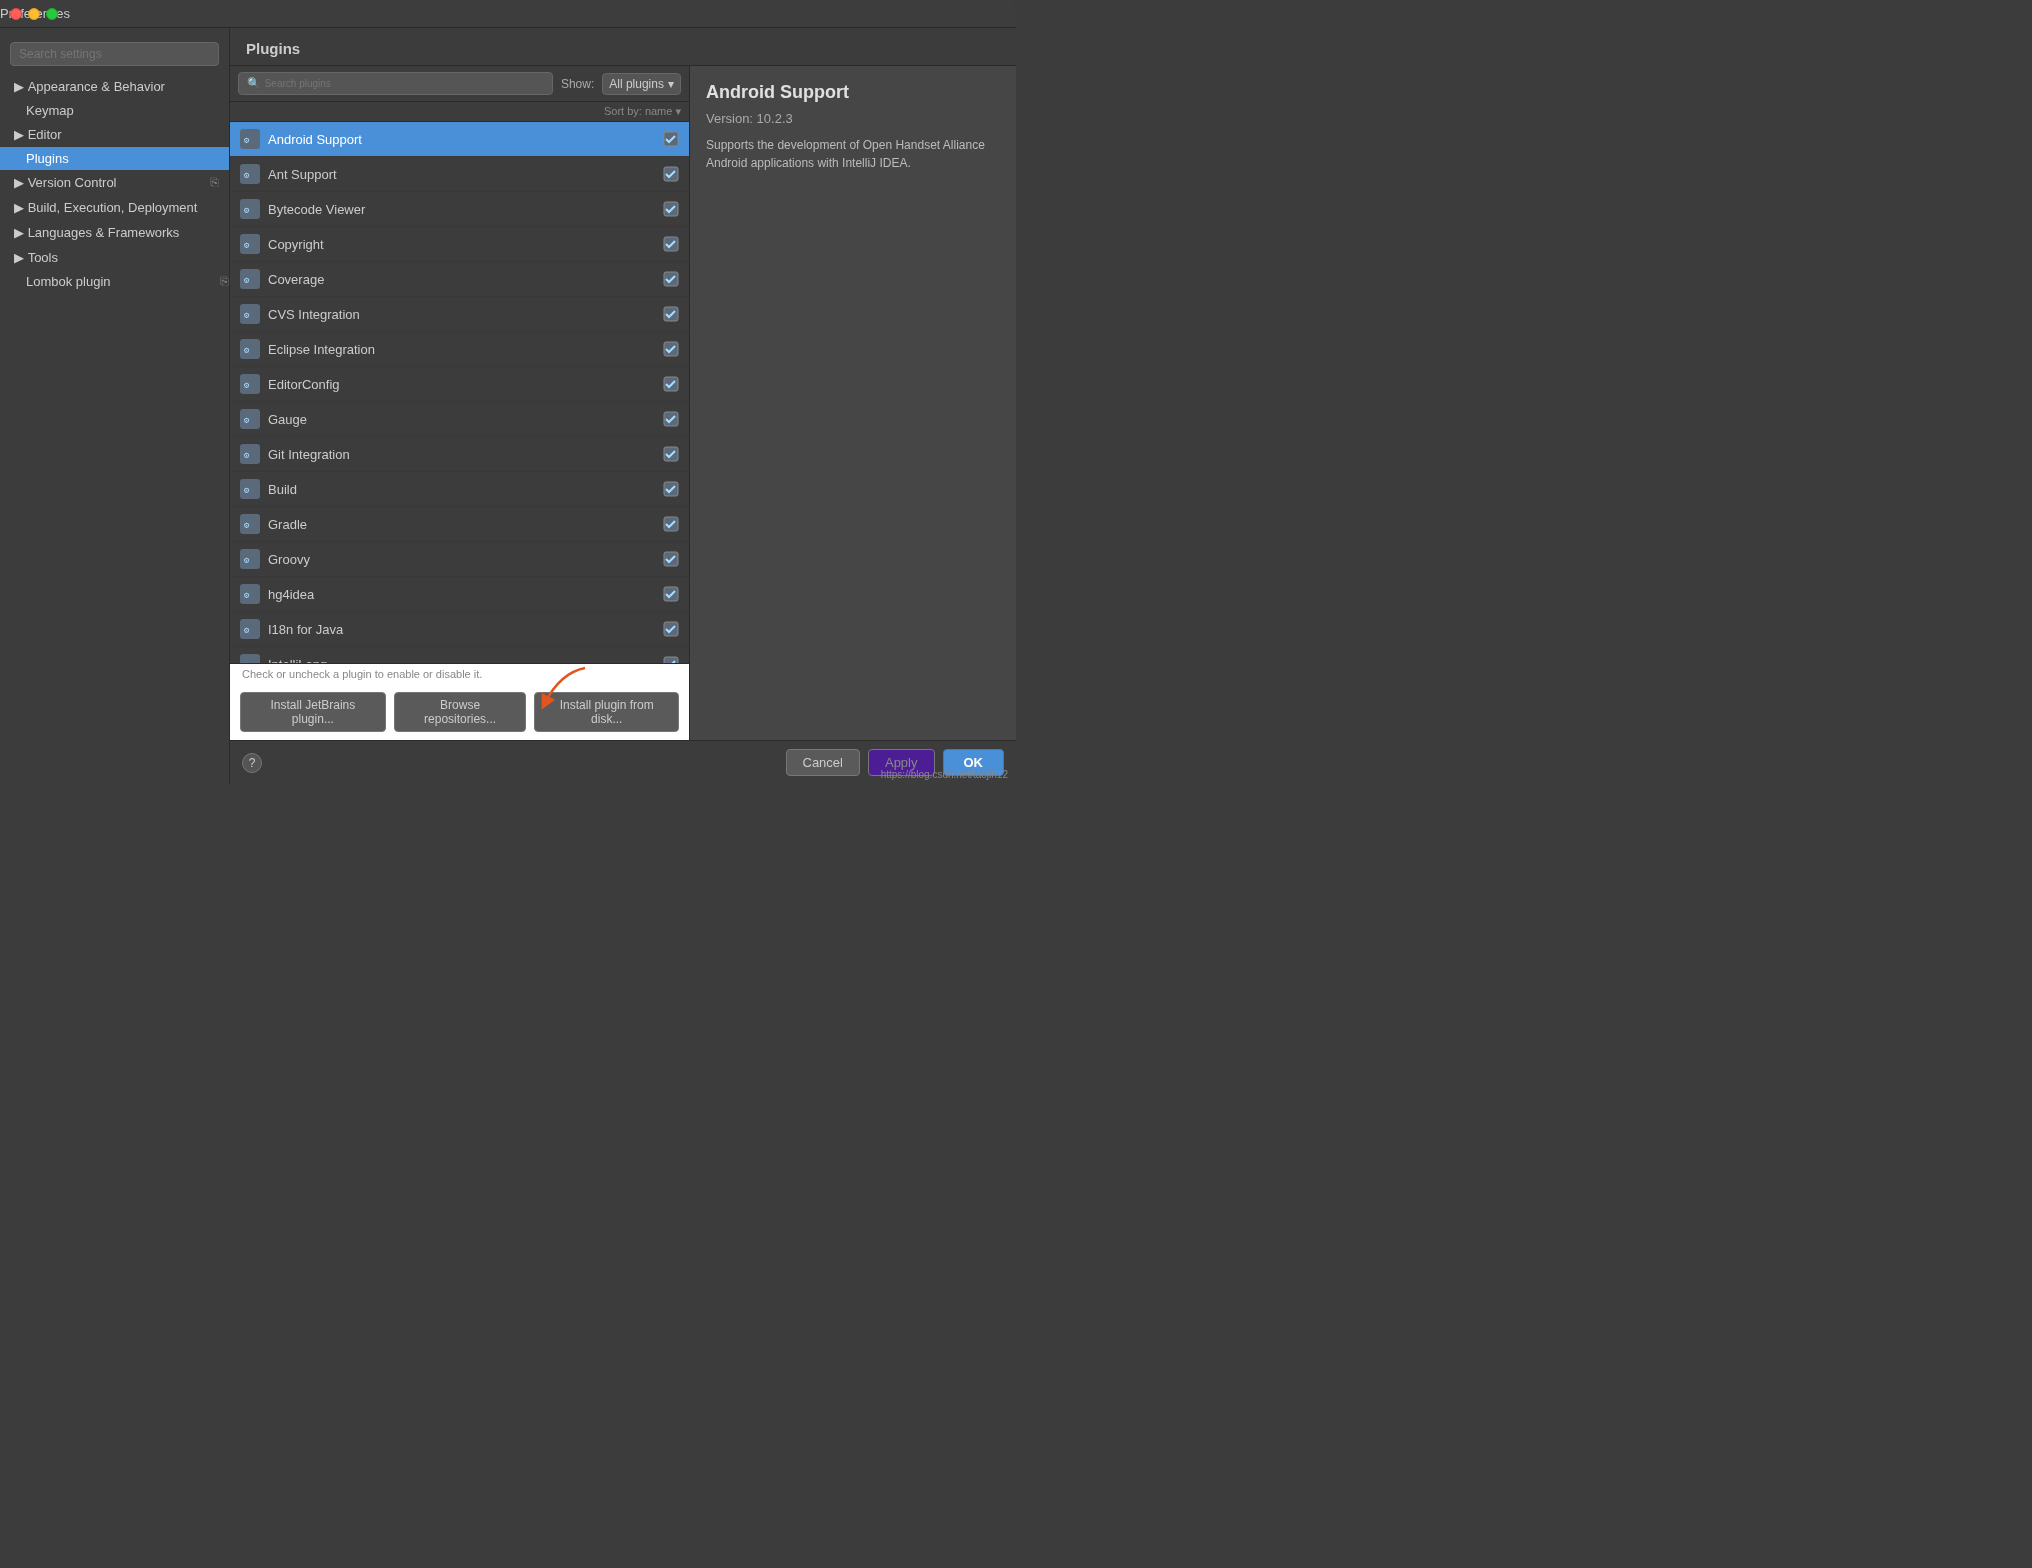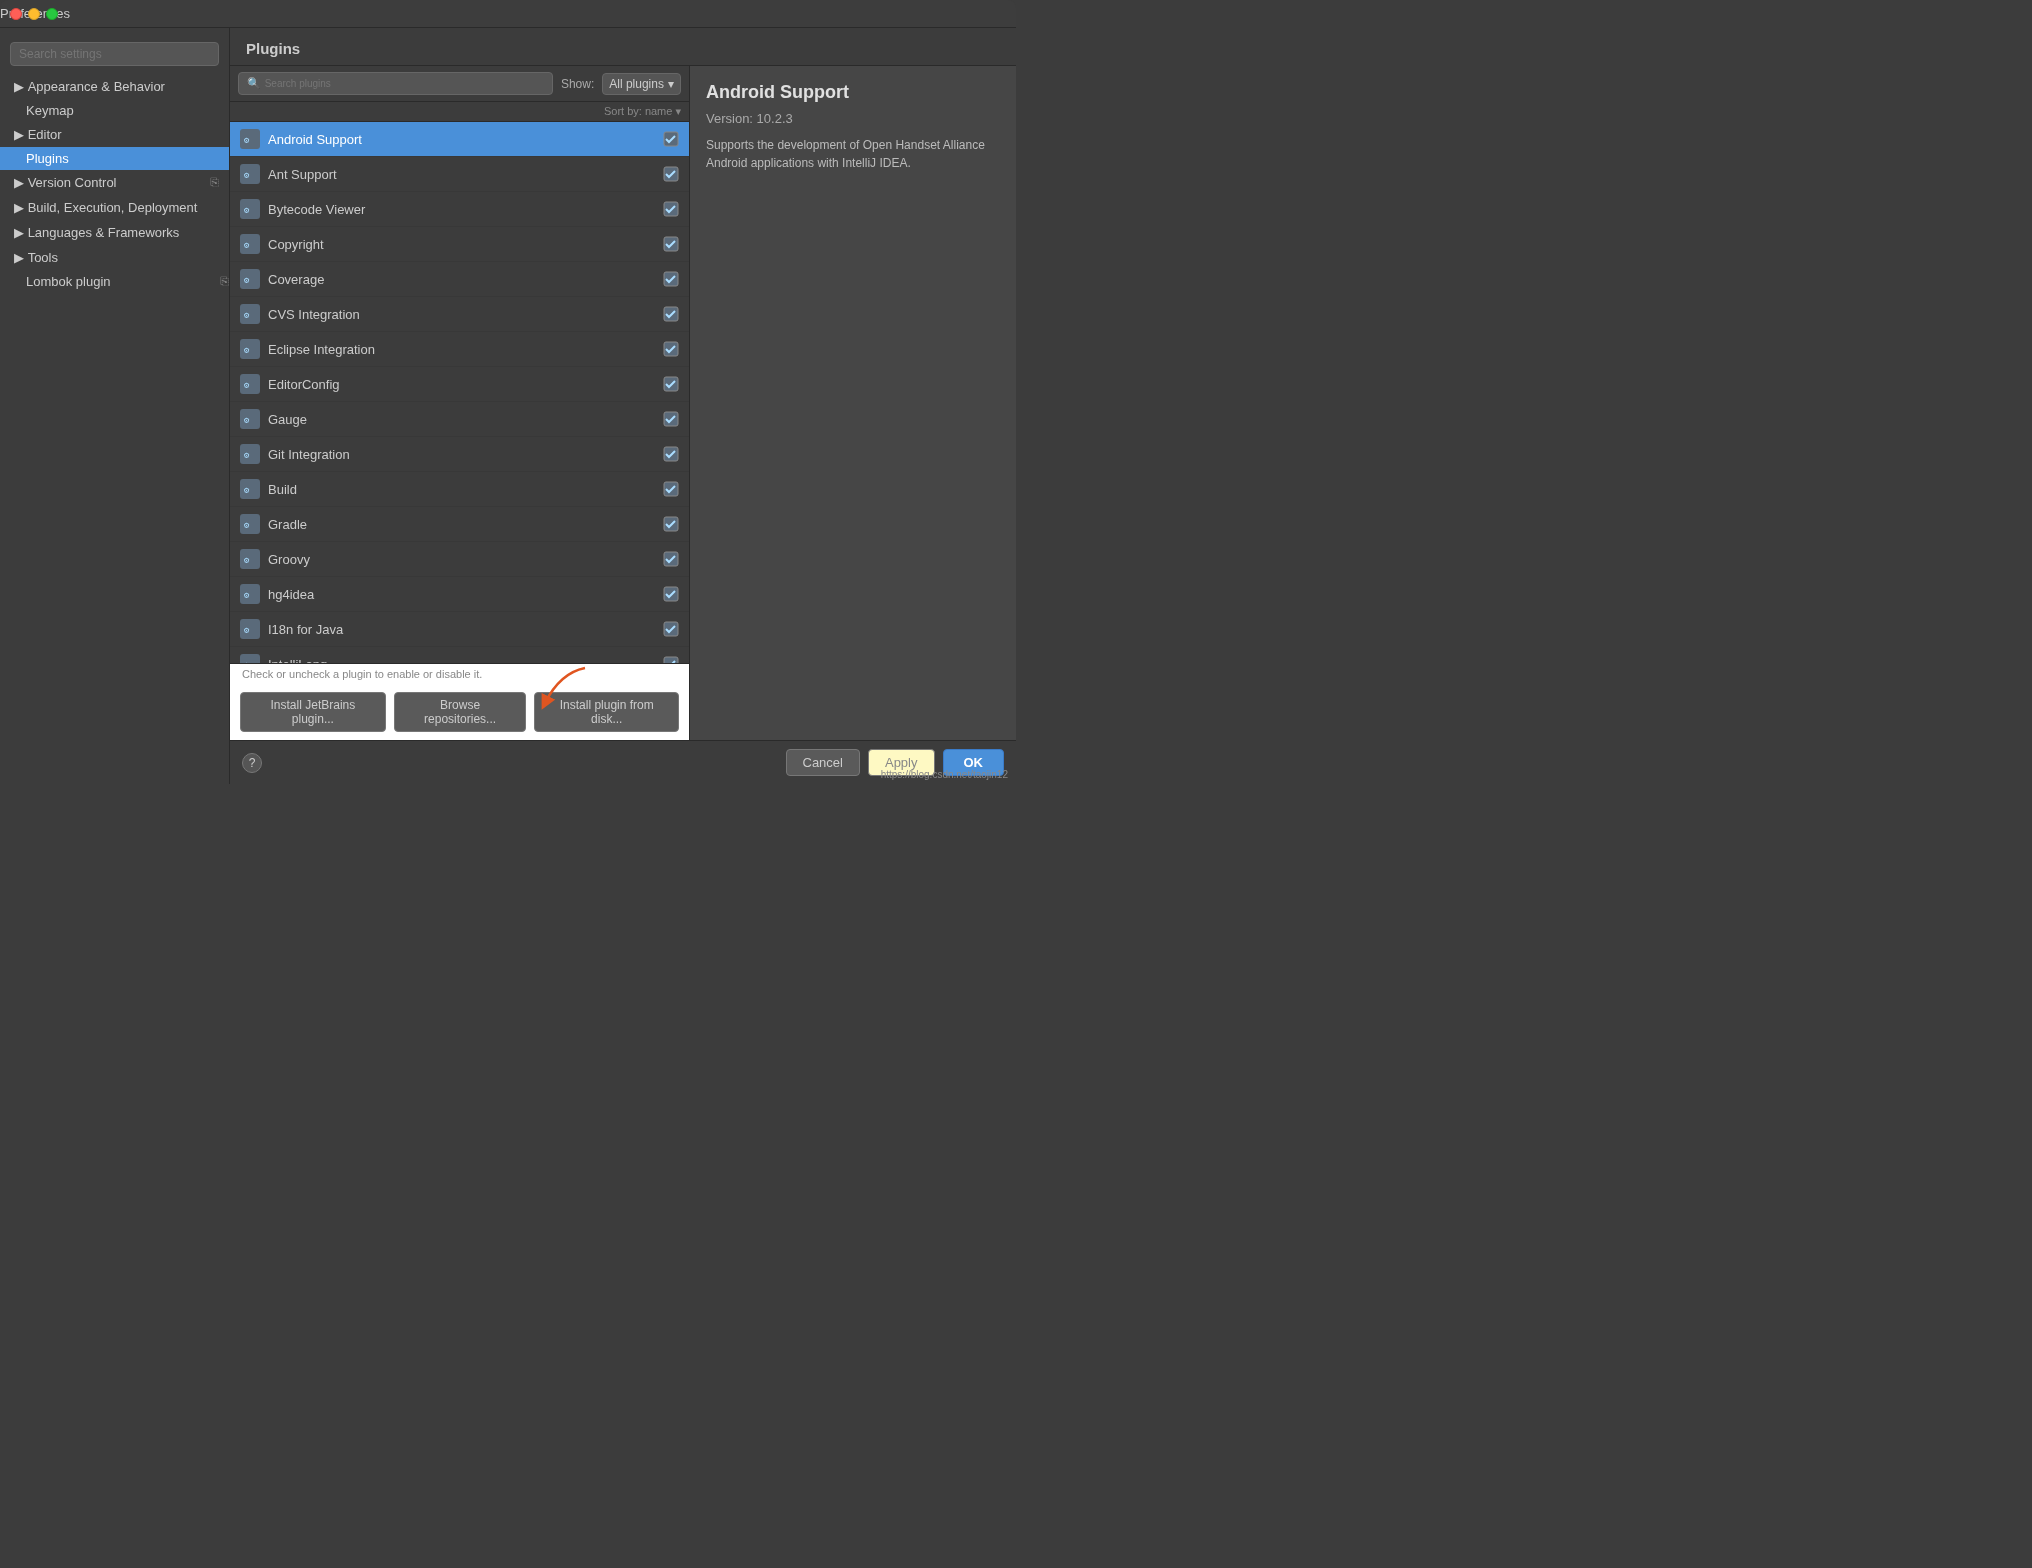--- a/index.html
+++ b/index.html
@@ -295,21 +295,21 @@
     .btn-cancel {
       background: #5a5a5a;
       border: 1px solid #777;
       border-radius: 4px;
       padding: 5px 16px;
       color: #ccc;
       font-size: 13px;
       cursor: pointer;
     }
     .btn-apply {
-      background: #fef9c3;
+      background: #4c1d95;
       border: 1px solid #777;
       border-radius: 4px;
       padding: 5px 16px;
       color: #888;
       font-size: 13px;
       cursor: pointer;
     }
     .btn-ok {
       background: #4a90d9;
       border: 1px solid #3a7bc8;

